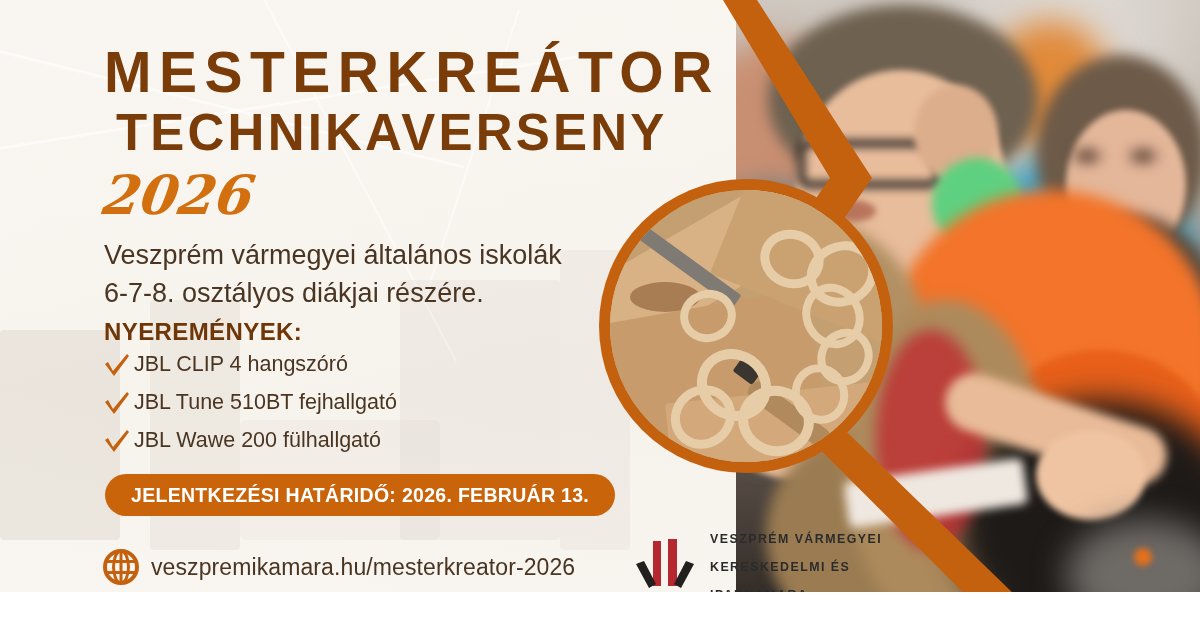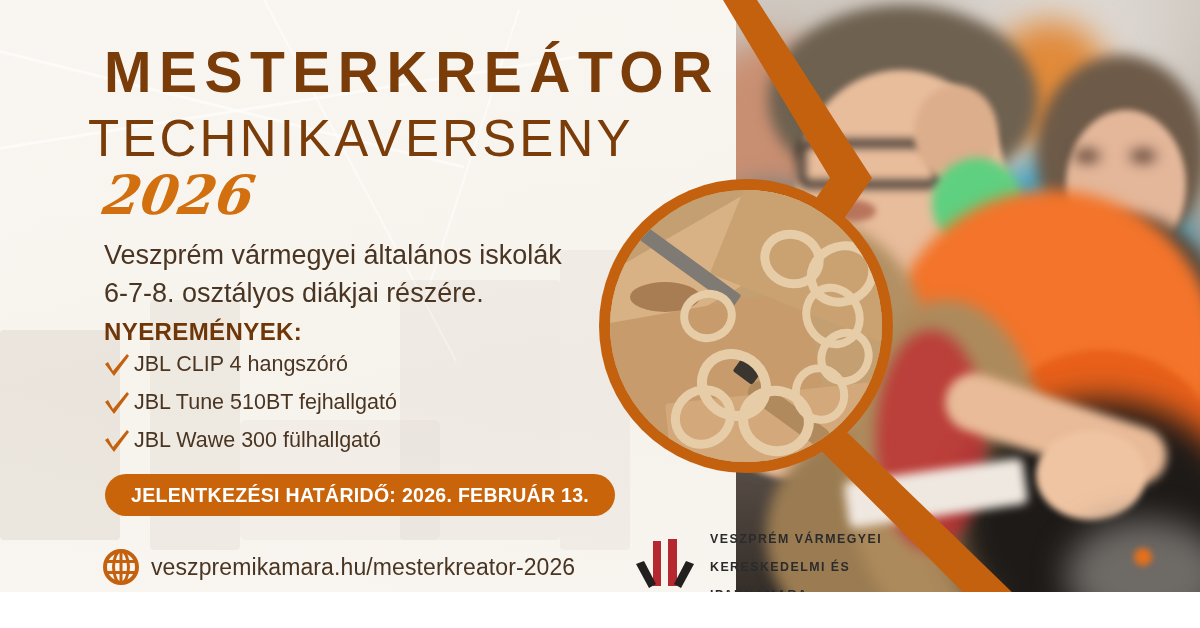--- a/index.html
+++ b/index.html
@@ -59,23 +59,23 @@
 
   
   .content{position:absolute;left:0;top:0;width:736px;height:628px;}
 
   .t1{
     position:absolute;left:104px;top:44px;
     font-size:57px;font-weight:700;letter-spacing:7.5px;line-height:1;
     color:#7a3d0a;white-space:nowrap;
   }
   .t2{
-    position:absolute;left:88px;top:107px;
-    font-size:51px;font-weight:400;letter-spacing:3.2px;line-height:1;
-    color:#7a3d0a;white-space:nowrap;margin-top:6px;
+    position:absolute;left:116px;top:107px;
+    font-size:51px;font-weight:700;letter-spacing:3.2px;line-height:1;
+    color:#7a3d0a;white-space:nowrap;
   }
   .t3{
     position:absolute;left:104px;top:168px;
     font-size:54px;line-height:1;color:#d2700f;white-space:nowrap;
     font-family:"DejaVu Serif", serif;font-style:italic;font-weight:700;
     transform:skewX(-9deg);
   }
 
   .subtitle{
     position:absolute;left:104px;top:236px;width:470px;
@@ -230,21 +230,21 @@
           </svg>
         </span>
         <span class="ptxt">JBL Tune 510BT fejhallgató</span>
       </div>
       <div class="prize">
         <span class="check">
           <svg viewBox="0 0 26 24" width="26" height="24" xmlns="http://www.w3.org/2000/svg">
             <path d="M1 11 L4 9 L9 18 L23 1 L25 3 L10 23 Z" fill="#c4610f"></path>
           </svg>
         </span>
-        <span class="ptxt">JBL Wawe 300 fülhallgató</span>
+        <span class="ptxt">JBL Wawe 200 fülhallgató</span>
       </div>
     </div>
 
     <div class="deadline">JELENTKEZÉSI HATÁRIDŐ: 2026. FEBRUÁR 13.</div>
 
     <div class="weburl">
       <span class="globe">
         <svg viewBox="0 0 36 36" width="36" height="36" xmlns="http://www.w3.org/2000/svg">
           <circle cx="18" cy="18" r="16" fill="none" stroke="#c4610f" stroke-width="4"></circle>
           <ellipse cx="18" cy="18" rx="7.5" ry="16" fill="none" stroke="#c4610f" stroke-width="3"></ellipse>

